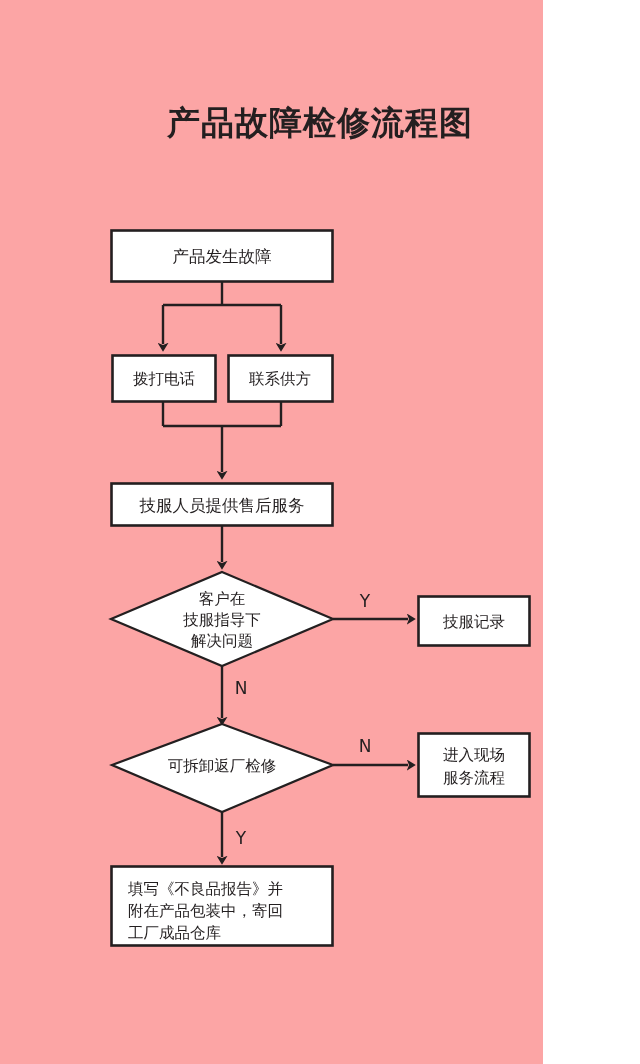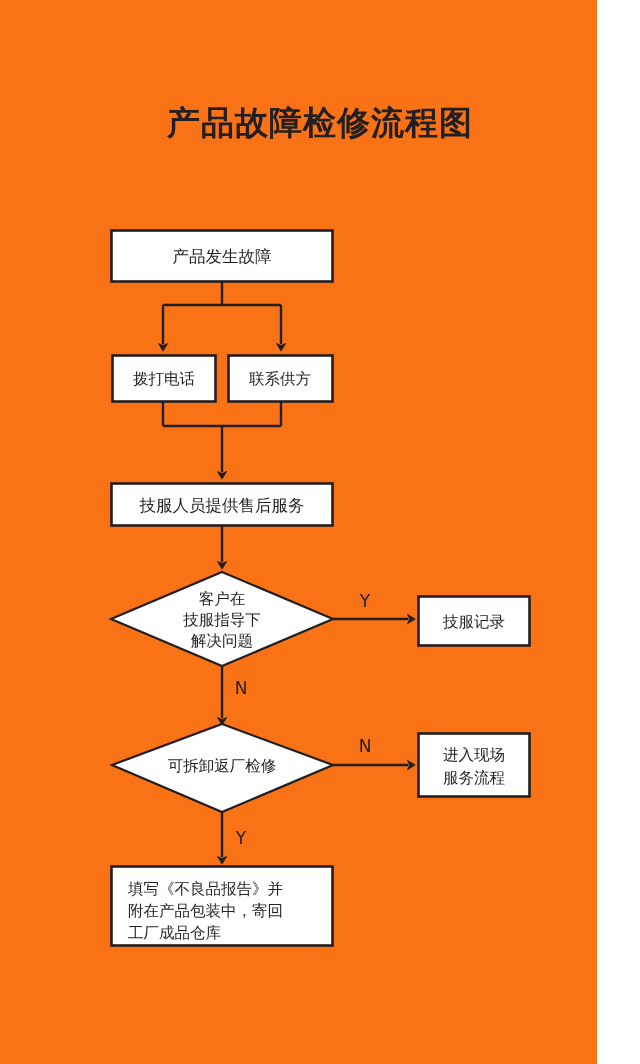--- a/index.html
+++ b/index.html
@@ -2,23 +2,23 @@
 <html><head>
 <meta charset="utf-8">
 <style>
   html, body {
     margin: 0;
     padding: 0;
     background: #ffffff;
   }
   #page {
     position: relative;
-    width: 597px;
+    width: 543px;
     height: 1064px;
-    background: #f97316;
+    background: #fca5a5;
     overflow: hidden;
     font-family: "DejaVu Sans", "Liberation Sans", sans-serif;
   }
   #flow-svg {
     position: absolute;
     left: 0;
     top: 0;
     width: 640px;
     height: 1064px;
   }

